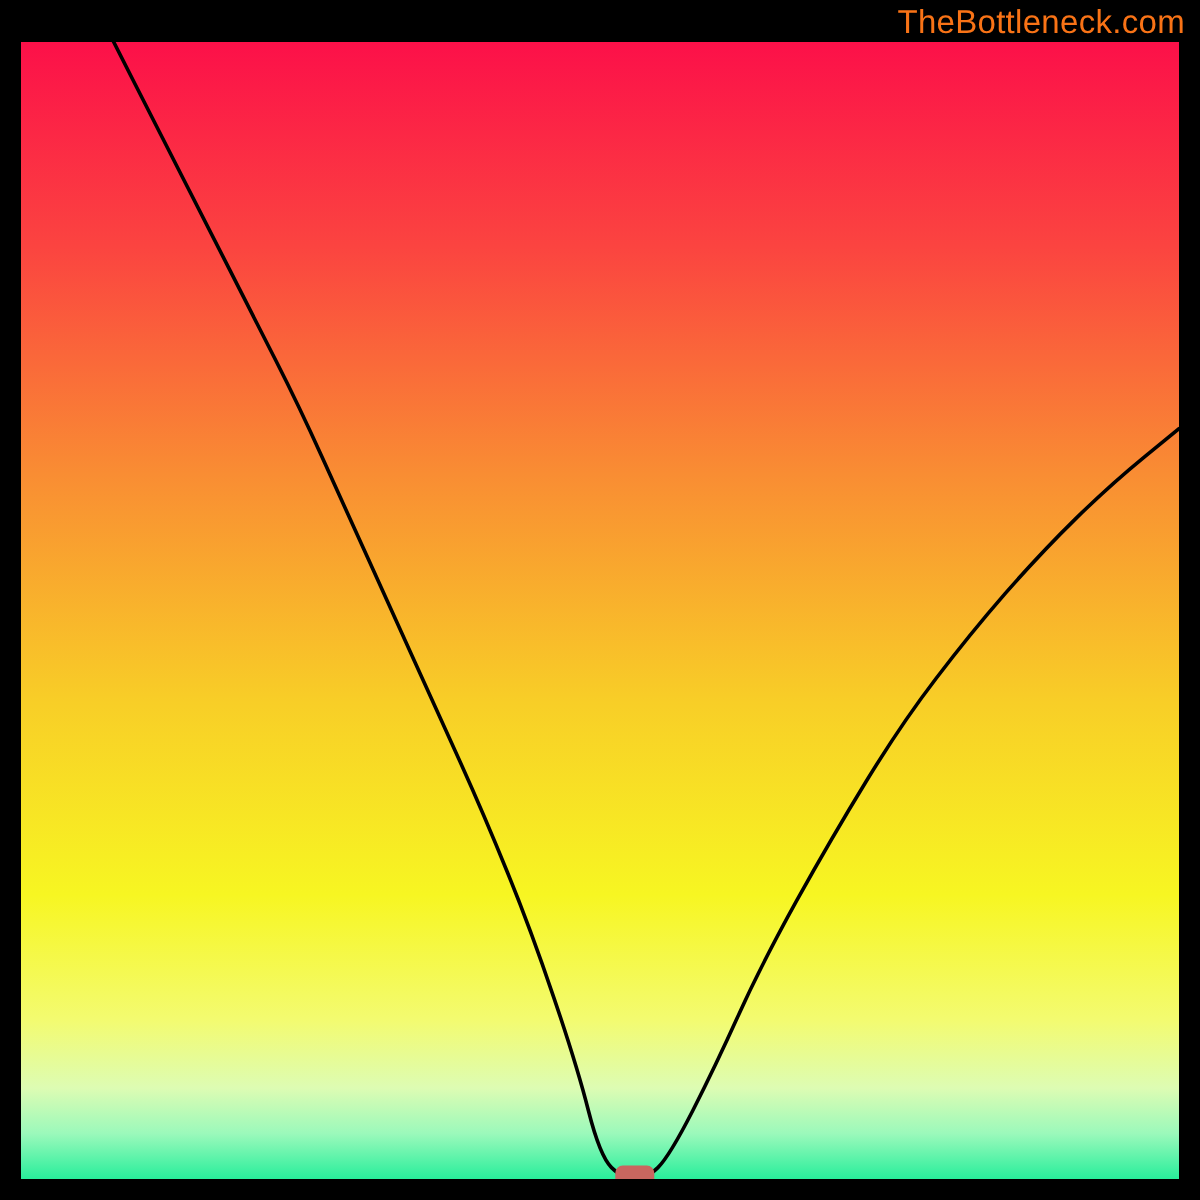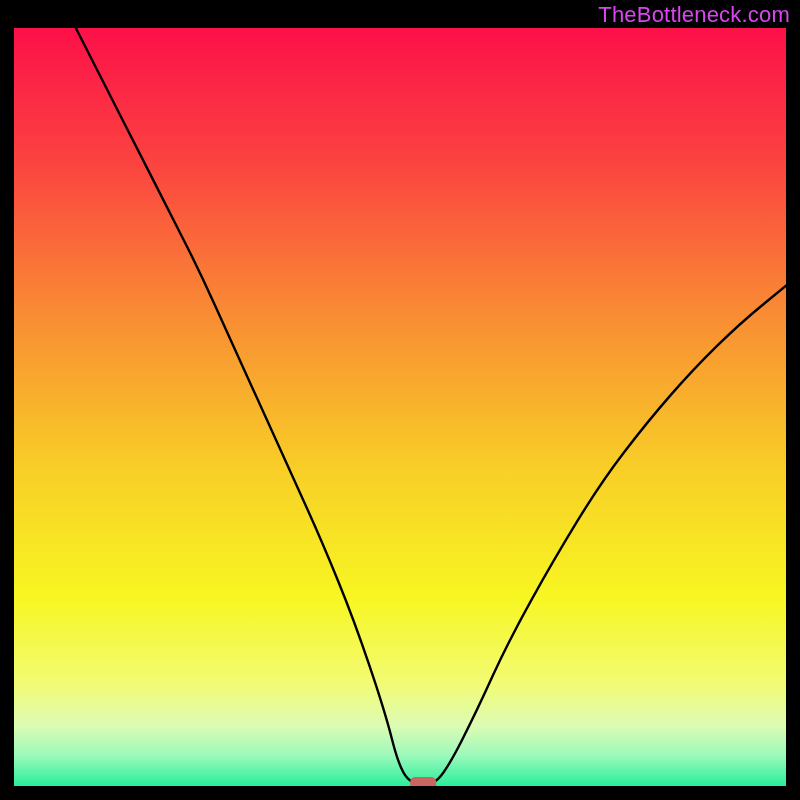--- a/index.html
+++ b/index.html
@@ -8,21 +8,21 @@
     width: 800px;
     height: 800px;
     background: #000;
     font-family: Arial, Helvetica, sans-serif;
     overflow: hidden;
   }
   .attribution {
     position: absolute;
     top: 2px;
     right: 10px;
-    color: #d946ef;
+    color: #f97316;
     font-size: 22px;
     font-weight: 500;
     z-index: 10;
     letter-spacing: 0.2px;
   }
   .frame {
     position: absolute;
     left: 14px;
     top: 28px;
     width: 772px;

